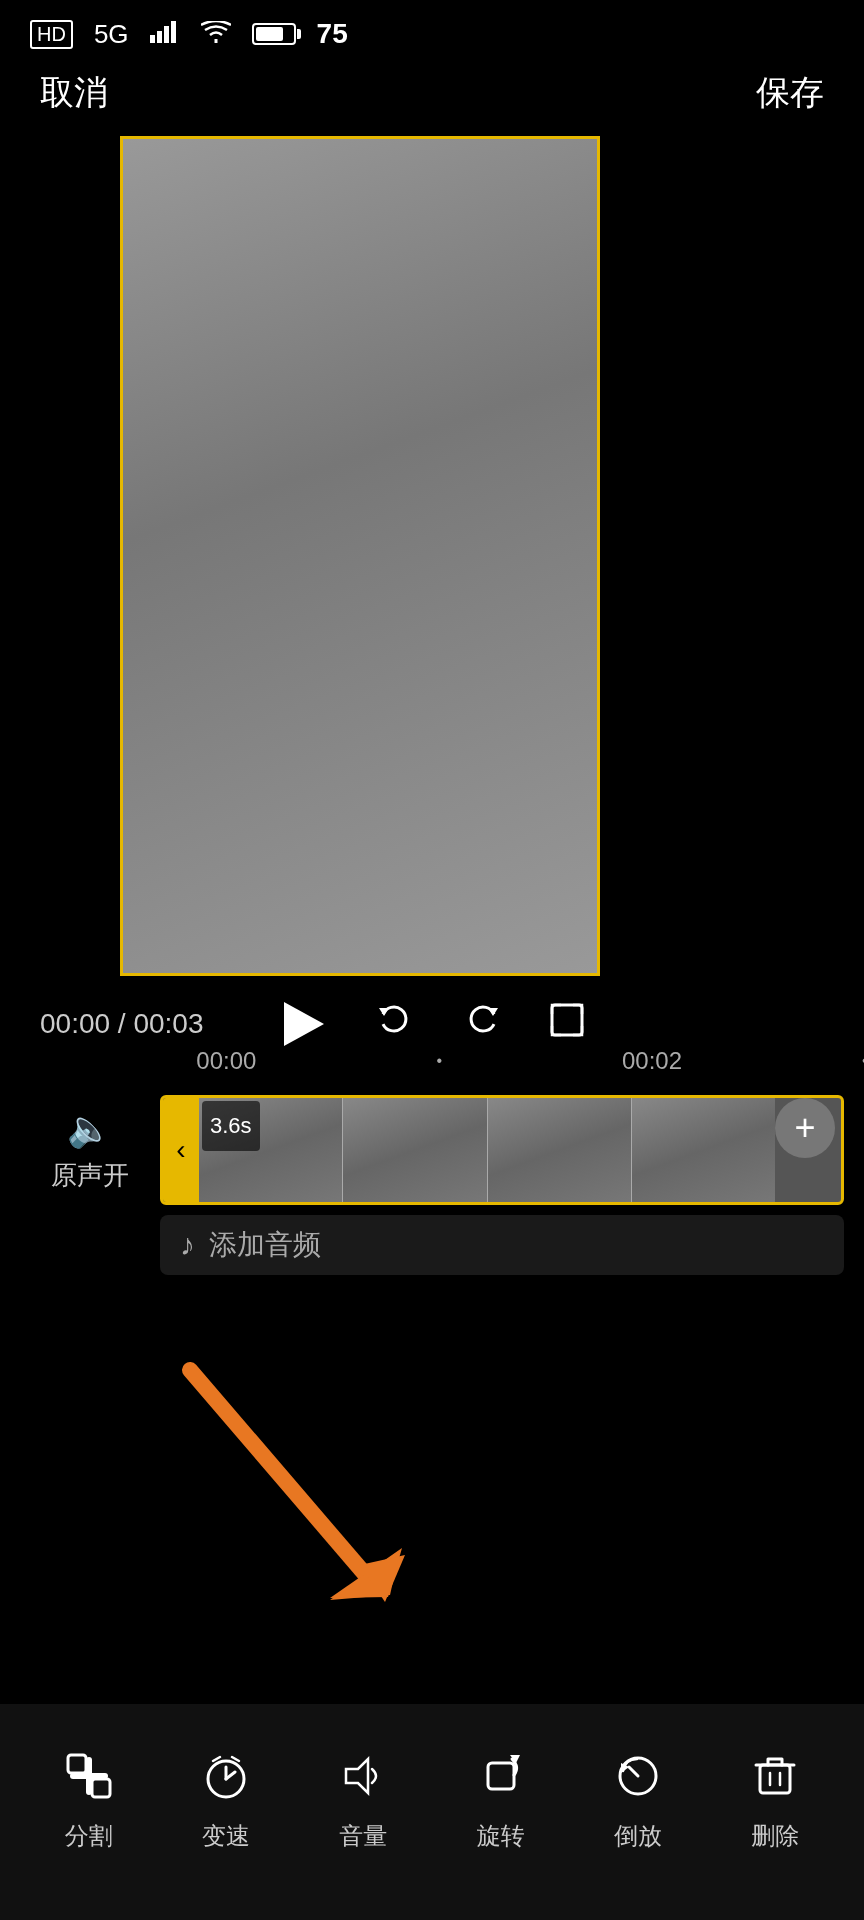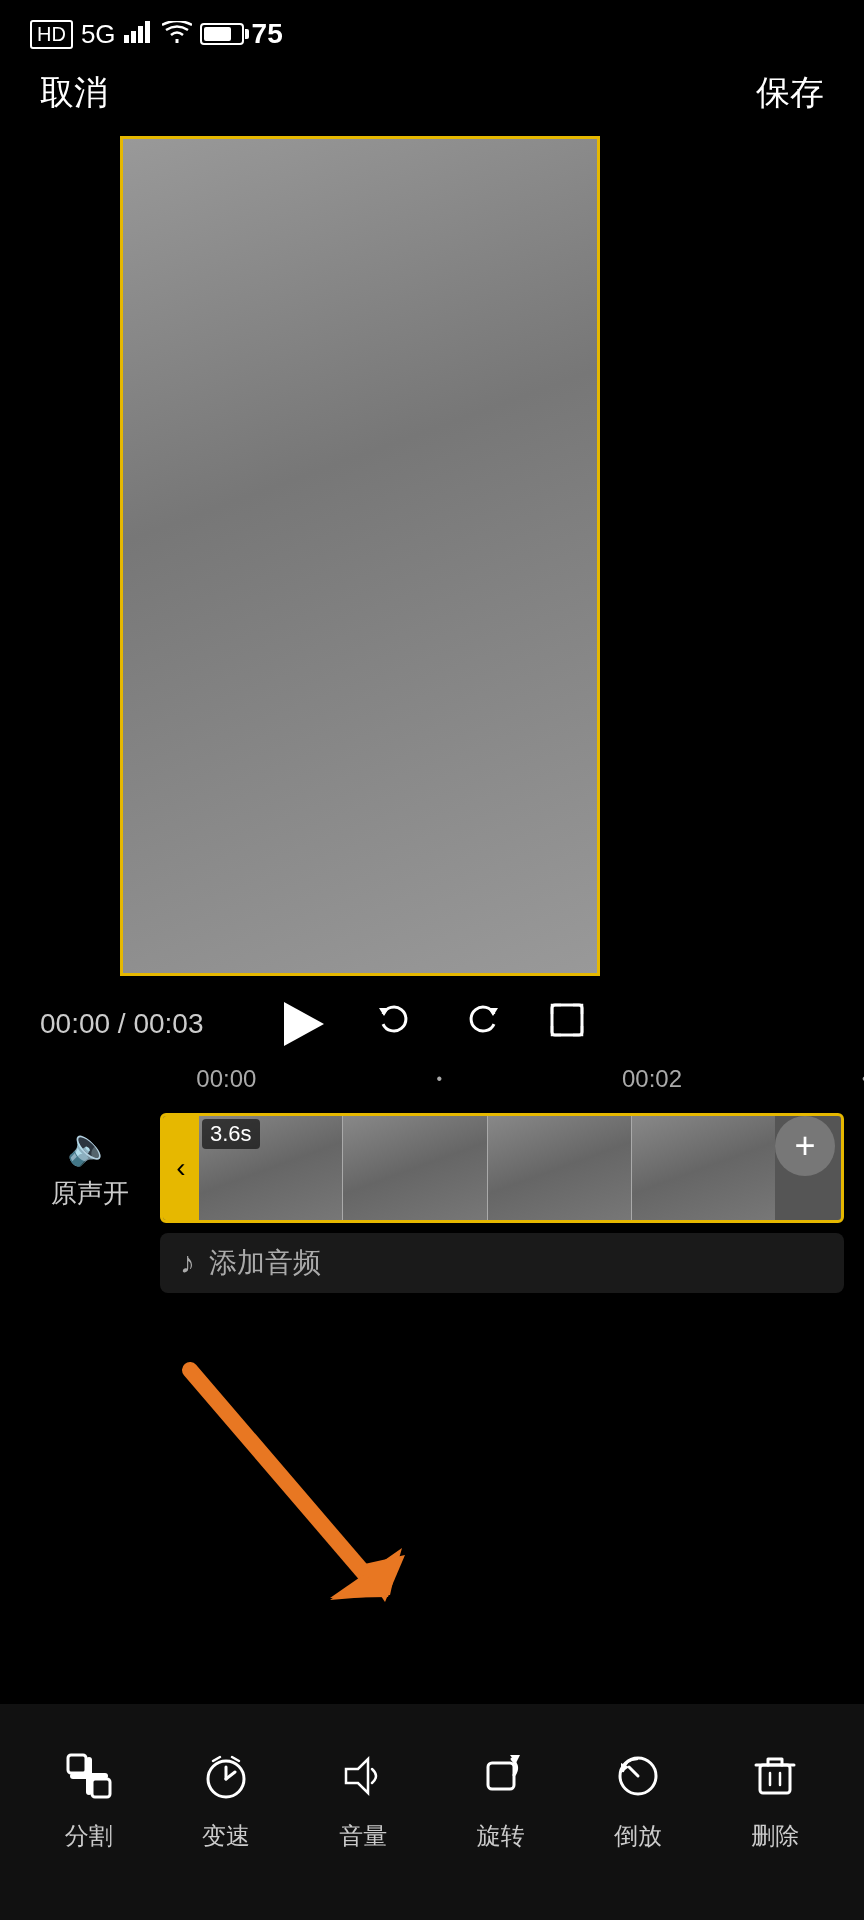--- a/index.html
+++ b/index.html
@@ -15,21 +15,21 @@
 
     
     .status-bar {
       display: flex;
       justify-content: space-between;
       align-items: center;
       padding: 18px 30px 10px;
       font-size: 26px;
     }
     .status-left { display: flex; align-items: center; gap: 12px; }
-    .status-right { display: flex; align-items: center; gap: 8px; }
+    .status-right { display: flex; align-items: center; gap: 21px; }
     .battery-icon {
       border: 2px solid #fff;
       border-radius: 4px;
       width: 44px;
       height: 22px;
       display: flex;
       align-items: center;
       padding: 2px;
       position: relative;
     }
@@ -114,21 +114,20 @@
       border-bottom: 22px solid transparent;
       border-left: 40px solid #fff;
     }
 
     
     .timeline-ruler {
       display: flex;
       justify-content: center;
       align-items: center;
       gap: 180px;
-      margin-top: 18px;
       font-size: 24px;
       color: #aaa;
       padding-left: 200px;
     }
     .ruler-dot { color: #aaa; font-size: 16px; }
 
     
     .track-area {
       display: flex;
       align-items: center;
@@ -203,21 +202,21 @@
       flex-shrink: 0;
       margin-right: 6px;
     }
     .clip-duration-badge {
       position: absolute;
       top: 6px;
       left: 42px;
       background: rgba(0,0,0,0.6);
       color: #fff;
       font-size: 22px;
-      padding: 2px 8px;
+      padding: 12px 8px;
       border-radius: 4px;
     }
 
     
     .audio-track-row {
       margin-top: 10px;
       margin-left: 160px;
       margin-right: 20px;
       height: 60px;
       background: #1a1a1a;

